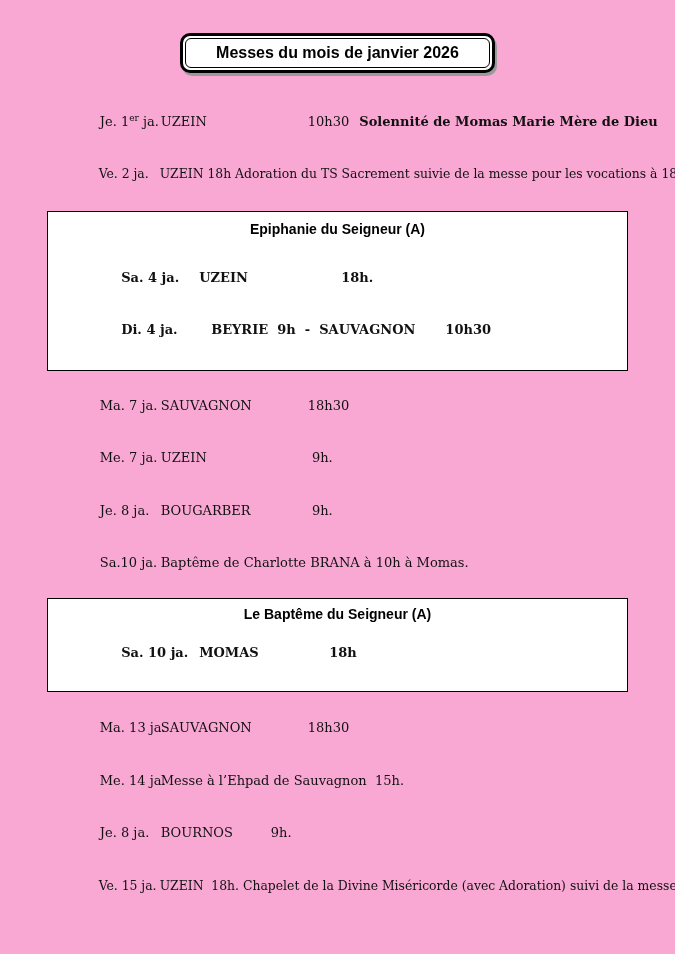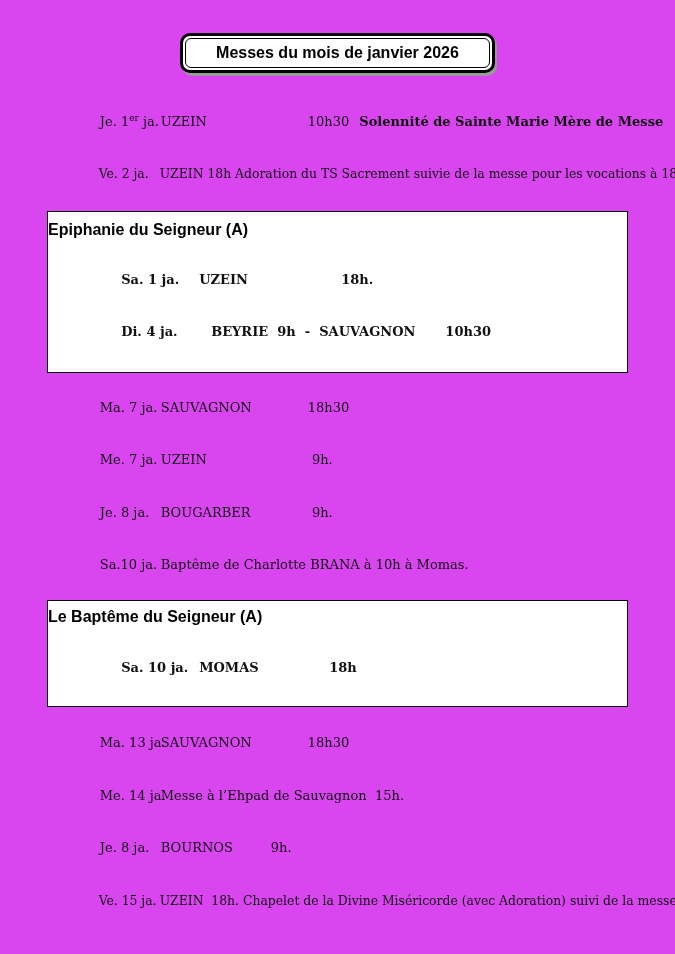--- a/index.html
+++ b/index.html
@@ -1,19 +1,19 @@
 <!DOCTYPE html>
 <html><head>
 <meta charset="utf-8">
 <style>
   * { margin:0; padding:0; box-sizing:border-box; }
   html,body { background:#ffffff; }
   body { font-family:"DejaVu Serif","Liberation Serif",serif; color:#111; }
   .page {
-    width:675px; height:954px; background:#d946ef; overflow:hidden;
+    width:675px; height:954px; background:#f9a8d4; overflow:hidden;
     padding:33px 47px 0 47px; position:relative;
   }
   
   .title-wrap { display:flex; justify-content:center; margin-bottom:22px; }
   .title-box {
     border:3px solid #000; border-radius:10px; padding:2px; background:#fff;
     box-shadow:2px 3px 0 #9a9a9a;
   }
   .title-inner { border:1px solid #000; border-radius:6px; padding:5px 30px; }
   .page-title {
@@ -30,63 +30,63 @@
   .time  { display:inline-block; }
   .note  { font-weight:bold; margin-left:10px; }
   .fulltext { white-space:pre; }
   .row.fit { font-size:12.4px; }
   sup { font-size:9px; line-height:0; vertical-align:super; }
   
   .feast-box {
     border:1px solid #000; width:581px; background:#fff;
   }
   .feast-title {
-    font-family:"Liberation Sans",sans-serif; font-weight:bold; font-size:16px;
-    color:#000; white-space:pre;
+    font-family:"Liberation Sans",sans-serif; font-weight:bold; font-size:14px;
+    color:#000; text-align:center; white-space:pre;
   }
   .brow { font-size:13px; line-height:17.5px; font-weight:bold; padding-left:18px; white-space:pre; }
   .brow .date  { width:78px; }
   .brow .place { min-width:130px; }
   .brow .place.wide   { min-width:142px; }
   .brow .place.dash   { min-width:0; margin-right:30px;margin-left:12px; }
   .brow .place.snug   { min-width:0; margin-right:14px; }
   
   .b1 { margin-top:11px; padding:9px 0 14px; }
   .b1 .feast-title { margin-bottom:14px; }
   .b2 { margin-top:9px;  padding:7px 0 12px; }
-  .b2 .feast-title { margin-bottom:15px; }
+  .b2 .feast-title { margin-bottom:4px; }
   .g1 { margin-top:8px; }
   .g2 { margin-top:10px; }
 </style>
 </head>
 <body>
 
 <div class="page">
 
   <div class="title-wrap">
     <div class="title-box">
       <div class="title-inner">
         <div class="page-title">Messes du mois de janvier 2026</div>
       </div>
     </div>
   </div>
 
   <div class="group">
     <div class="row">
-      <span class="date"><span>Je. 1</span><sup>er</sup><span> ja.</span></span><span class="place">UZEIN</span><span class="time">10h30</span><span class="note">Solennité de Sainte Marie Mère de Messe</span>
+      <span class="date"><span>Je. 1</span><sup>er</sup><span> ja.</span></span><span class="place">UZEIN</span><span class="time">10h30</span><span class="note">Solennité de Momas Marie Mère de Dieu</span>
     </div>
     <div class="row fit">
       <span class="date">Ve. 2 ja.</span><span class="fulltext">UZEIN 18h Adoration du TS Sacrement suivie de la messe pour les vocations à 18h30.</span>
     </div>
   </div>
 
   <div class="feast-box b1">
     <div class="feast-title">Epiphanie du Seigneur (A)</div>
     <div class="brow">
-      <span class="date">Sa. 1 ja.</span><span class="place wide">UZEIN</span><span class="time">18h.</span>
+      <span class="date">Sa. 4 ja.</span><span class="place wide">UZEIN</span><span class="time">18h.</span>
     </div>
     <div class="brow">
       <span class="date">Di. 4 ja.</span><span class="place dash">BEYRIE  9h  -  SAUVAGNON</span><span class="time">10h30</span>
     </div>
   </div>
 
   <div class="group g1">
     <div class="row">
       <span class="date">Ma. 7 ja.</span><span class="place">SAUVAGNON</span><span class="time">18h30</span>
     </div>

